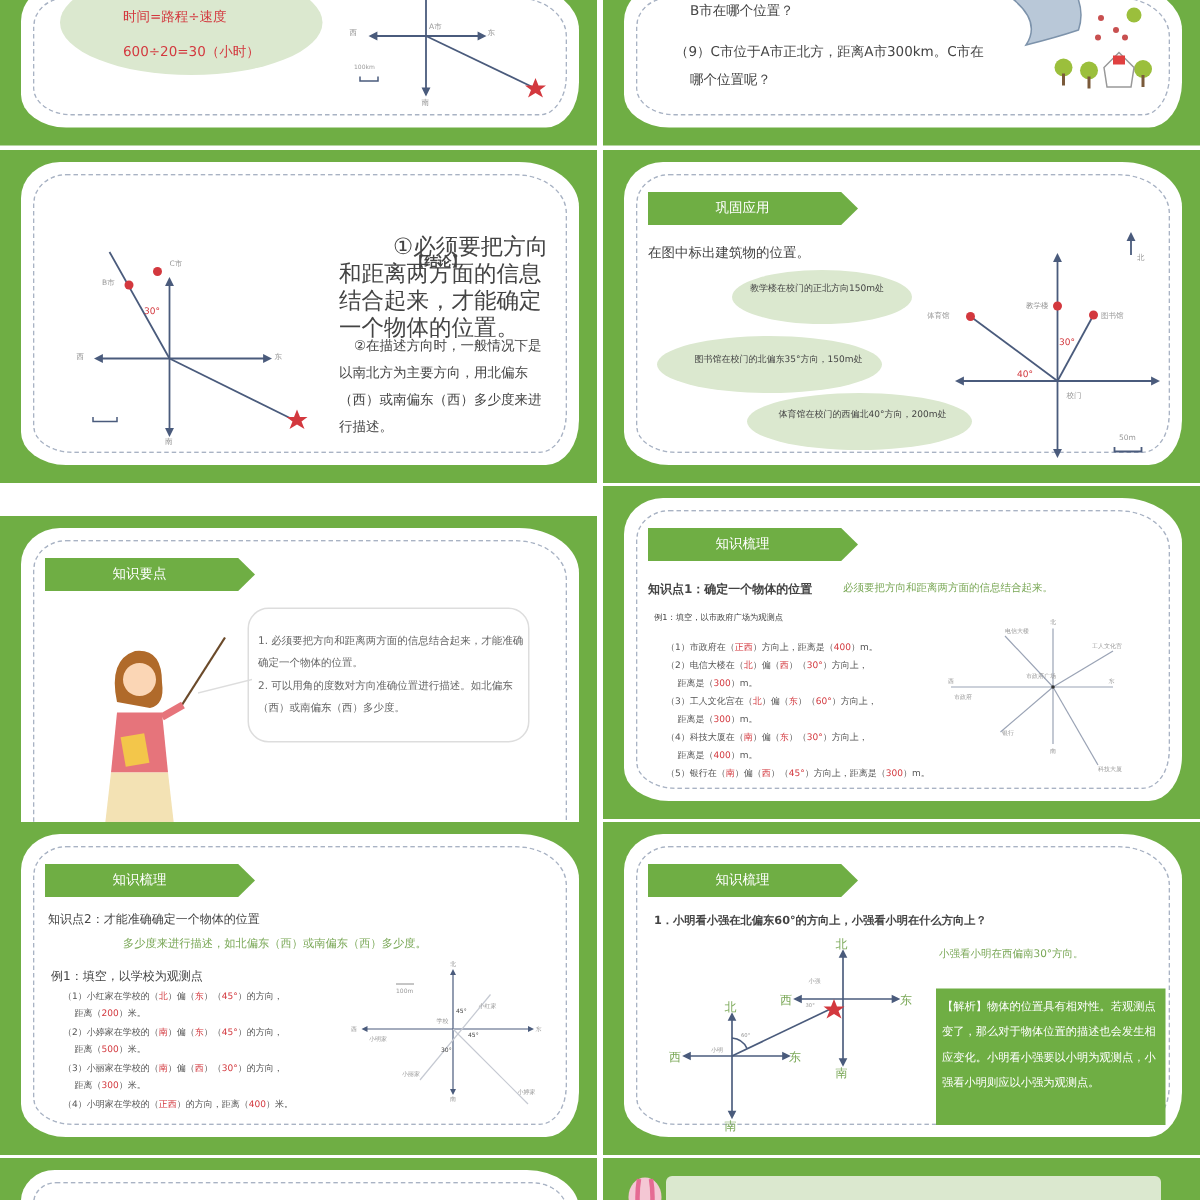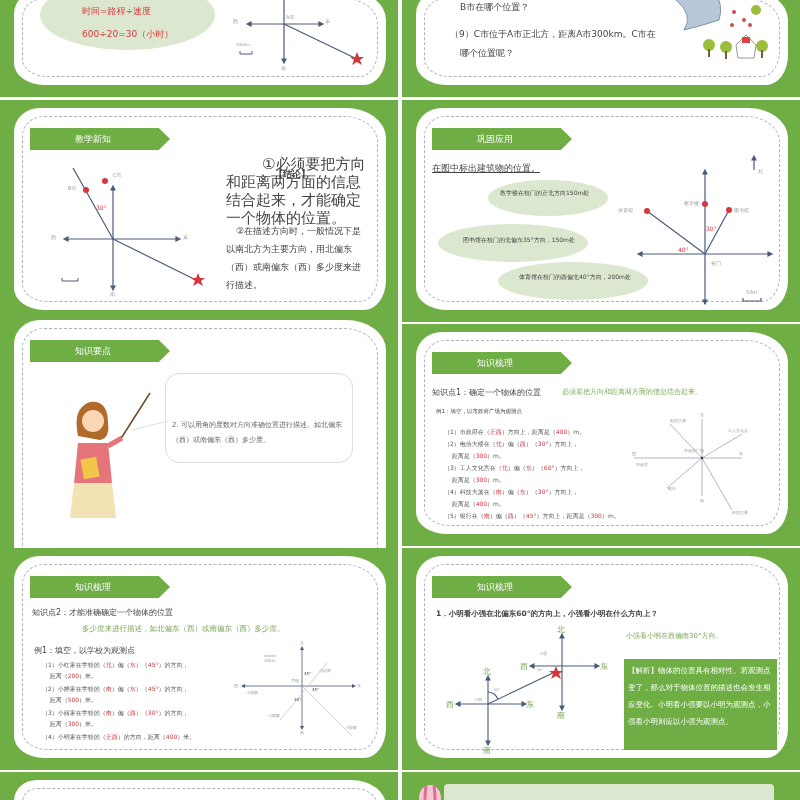--- a/index.html
+++ b/index.html
@@ -94,21 +94,20 @@
     <rect x="68" y="47" width="8" height="6" fill="#e04040"></rect>
     <circle cx="60" cy="22" r="2" fill="#c85050"></circle>
       <circle cx="70" cy="30" r="2" fill="#c85050"></circle>
       <circle cx="58" cy="35" r="2" fill="#c85050"></circle>
       <circle cx="76" cy="35" r="2" fill="#c85050"></circle>
   </svg>
 </div>
 
 <div class="slide" style="left:0; top:100px; height:222px;">
   <div class="card"></div>
-  <div class="banner">教学新知</div>
   <svg width="400" height="222" style="left:0; top:0;">
     <g stroke="#4a5b7c" stroke-width="1.2" fill="none">
       <line x1="113" y1="88" x2="113" y2="188"></line>
       <line x1="66" y1="139" x2="178" y2="139"></line>
       <line x1="113" y1="139" x2="73" y2="68"></line>
       <line x1="113" y1="139" x2="198" y2="181"></line>
       <path d="M 113 86 l -2 4 l 4 0 z M 113 190 l -2 -4 l 4 0 z M 64 139 l 4 -2 l 0 4 z M 180 139 l -4 -2 l 0 4 z" fill="#4a5b7c"></path>
     </g>
     <circle cx="86" cy="90" r="3" fill="#d3383e"></circle>
     <circle cx="105" cy="81" r="3" fill="#d3383e"></circle>
@@ -122,21 +121,21 @@
   <div class="txt muted" style="left:68px; top:85px; font-size:5px;">B市</div>
   <div class="txt muted" style="left:113px; top:72px; font-size:5px;">C市</div>
   <div class="txt" style="left:226px; top:68px; font-size:9px; font-weight:bold;margin-left:48px;">【结论】</div>
   <div class="txt" style="left:226px; top:55px; width:140px; font-size:15px; line-height:18px; text-indent:36px;"><span>①必须要把方向和距离两方面的信息结合起来，才能确定一个物体的位置。</span></div>
   <div class="txt" style="left:226px; top:122px; width:140px; font-size:9px; line-height:18px; text-indent:10px;">②在描述方向时，一般情况下是以南北方为主要方向，用北偏东（西）或南偏东（西）多少度来进行描述。</div>
 </div>
 
 <div class="slide" style="left:402px; top:100px; height:222px;">
   <div class="card"></div>
   <div class="banner">巩固应用</div>
-  <div class="txt" style="left:30px; top:62px; font-size:9px;text-decoration:underline;">在图中标出建筑物的位置。</div>
+  <div class="txt" style="left:30px; top:62px; font-size:9px;">在图中标出建筑物的位置。</div>
   <div class="cloud" style="left:86px; top:80px; width:120px; height:36px;"></div>
   <div class="txt" style="left:98px; top:88px; width:104px; font-size:6px; line-height:10px;">教学楼在校门的正北方向150m处</div>
   <div class="cloud" style="left:36px; top:124px; width:150px; height:38px;"></div>
   <div class="txt" style="left:52px; top:133px; width:130px; font-size:6px; line-height:14px; text-align:center;">图书馆在校门的北偏东35°方向，150m处</div>
   <div class="cloud" style="left:96px; top:162px; width:150px; height:38px;"></div>
   <div class="txt" style="left:108px; top:170px; width:130px; font-size:6px; line-height:14px; text-align:center;">体育馆在校门的西偏北40°方向，200m处</div>
   <svg width="400" height="222" style="left:0; top:0;">
     <g stroke="#4a5b7c" stroke-width="1.2" fill="none">
       <line x1="303" y1="72" x2="303" y2="202"></line>
       <line x1="238" y1="154" x2="368" y2="154"></line>
@@ -153,41 +152,42 @@
   <div class="txt muted" style="left:216px; top:107px; font-size:5px;">体育馆</div>
   <div class="txt muted" style="left:282px; top:100px; font-size:5px;">教学楼</div>
   <div class="txt muted" style="left:332px; top:107px; font-size:5px;">图书馆</div>
   <div class="txt muted" style="left:309px; top:160px; font-size:5px;">校门</div>
   <div class="txt muted" style="left:356px; top:68px; font-size:5px;">北</div>
   <div class="txt red" style="left:276px; top:146px; font-size:6px;">40°</div>
   <div class="txt red" style="left:304px; top:125px; font-size:6px;">30°</div>
   <div class="txt muted" style="left:344px; top:189px; font-size:5px;">50m</div>
 </div>
 
-<div class="slide" style="left:0; top:312px; height:278px;">
+<div class="slide" style="left:0; top:344px; height:278px;">
   <div class="card"></div>
   <div class="banner">知识要点</div>
   <svg width="120" height="140" style="left:60px; top:76px;">
     <line x1="60" y1="52" x2="90" y2="5" stroke="#6b4a2a" stroke-width="1.5"></line>
     <path d="M 18 48 Q 12 20 30 14 Q 48 12 48 35 Q 50 50 40 52 Z" fill="#b06a2a"></path>
     <circle cx="33" cy="33" r="11" fill="#fbd6b5"></circle>
     <path d="M 18 55 L 48 55 L 52 95 L 14 95 Z" fill="#e6747b"></path>
     <path d="M 48 58 L 62 50" stroke="#e6747b" stroke-width="5"></path>
     <rect x="22" y="70" width="16" height="20" fill="#f3c64a" transform="rotate(-10 30 80)"></rect>
     <path d="M 14 95 L 52 95 L 56 130 L 10 130 Z" fill="#f3e2b4"></path>
   </svg>
   <div style="position:absolute; left:165px; top:61px; width:188px; height:90px; border:1px solid #ddd; border-radius:14px; background:#fff;"></div>
   <div style="position:absolute; left:132px; top:113px; width:36px; height:12px; border-top:1px solid #ddd; transform:skewY(-14deg);"></div>
+  <div class="txt" style="left:172px; top:76px; width:178px; font-size:7px; line-height:15px; color:#666;">1. 必须要把方向和距离两方面的信息结合起来，才能准确确定一个物体的位置。</div>
   <div class="txt" style="left:172px; top:106px; width:178px; font-size:7px; line-height:15px; color:#666;">2. 可以用角的度数对方向准确位置进行描述。如北偏东（西）或南偏东（西）多少度。</div>
 </div>
 
 <div class="slide" style="left:402px; top:324px; height:222px;">
   <div class="card"></div>
   <div class="banner">知识梳理</div>
-  <div class="txt" style="left:30px; top:63px; font-size:8px;">知识点1：确定一个物体的位置</div>
+  <div class="txt" style="left:30px; top:63px; font-size:8px;font-weight:bold;">知识点1：确定一个物体的位置</div>
   <div class="txt green" style="left:160px; top:63px; font-size:7px;">必须要把方向和距离两方面的信息结合起来。</div>
   <div class="txt" style="left:34px; top:84px; font-size:5.5px;">例1：填空，以市政府广场为观测点</div>
 
   <div class="txt fill-line" style="left:42px; top:102px;">
     <span>（1）市政府在（</span><span class="ans">正西</span><span>）方向上，距离是（</span><span class="ans">400</span><span>）m。</span>
   </div>
   <div class="txt fill-line" style="left:42px; top:114px;">
     <span>（2）电信大楼在（</span><span class="ans">北</span><span>）偏（</span><span class="ans">西</span><span>）（</span><span class="ans">30°</span><span>）方向上，</span><br>
     &nbsp;&nbsp;&nbsp;&nbsp;<span>距离是（</span><span class="ans">300</span><span>）m。</span>
   </div>

